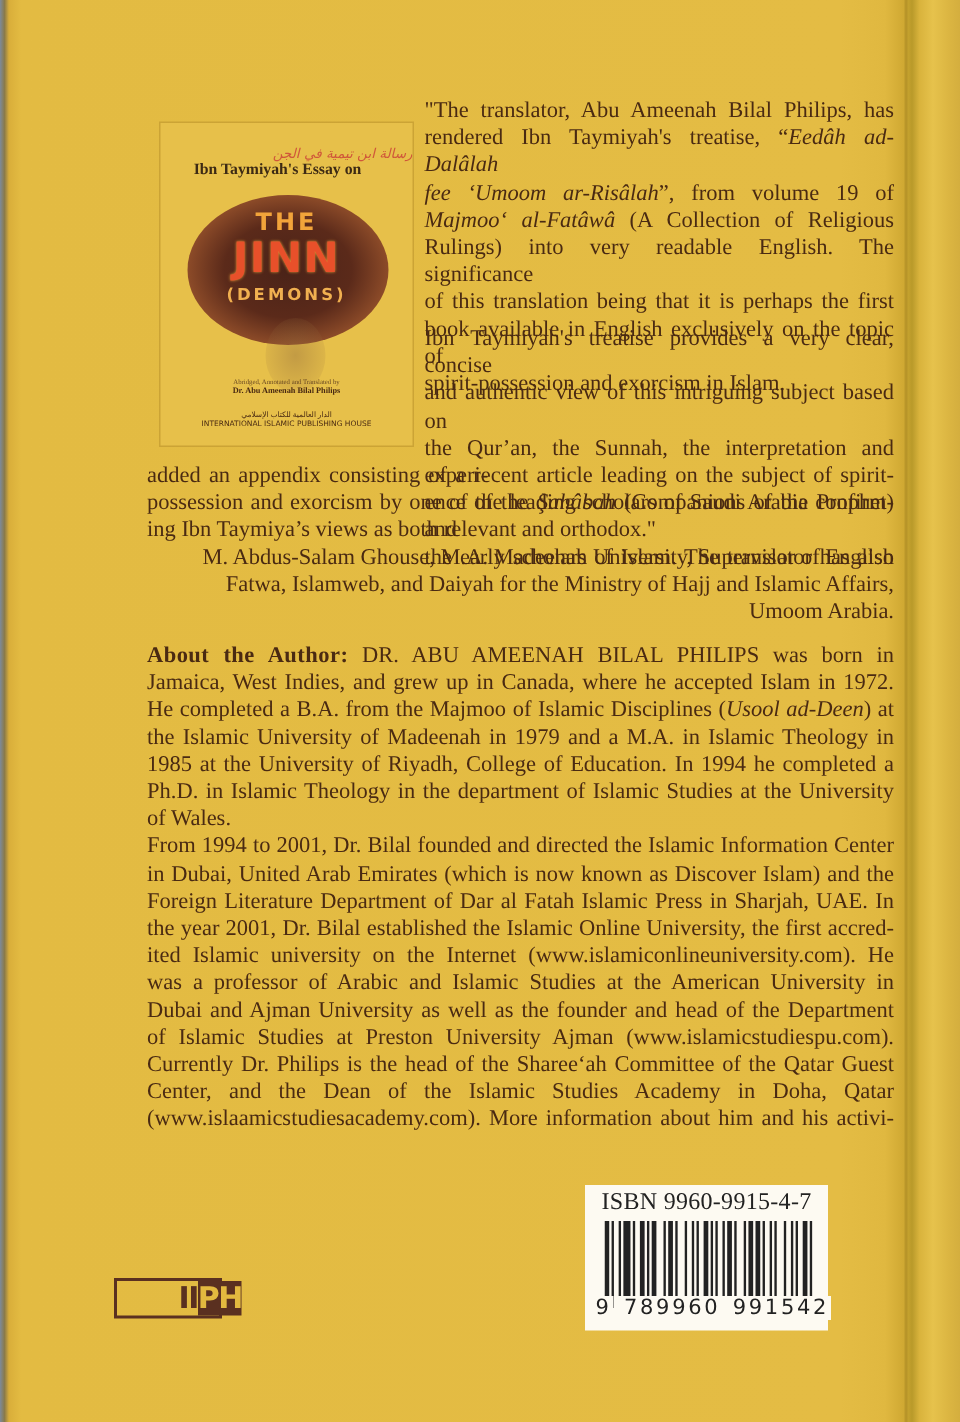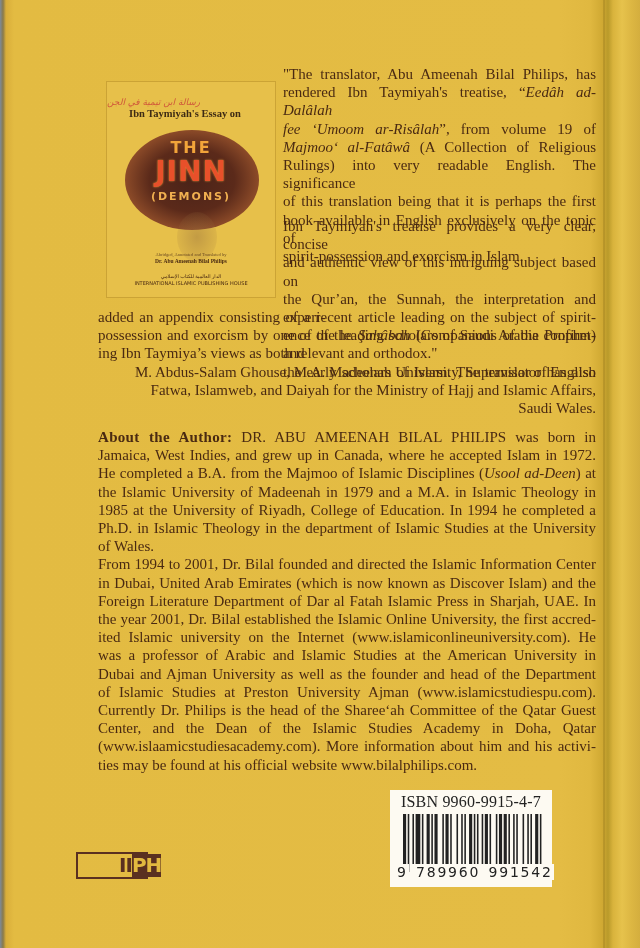--- a/index.html
+++ b/index.html
@@ -19,21 +19,21 @@
     position: absolute; top: 0; bottom: 0; width: 2px; background: rgba(150,120,30,0.35);
   }
   
   .inset {
     position: absolute; left: 107px; top: 82px; width: 168px; height: 215px;
     background: #e7c04a;
     box-shadow: 0 0 0 1px rgba(180,140,40,0.5);
     overflow: hidden;
   }
   .inset-arabic {
-    position: absolute; top: 15px; left: 0; right: 0; text-align: left;
+    position: absolute; top: 15px; left: 0; right: 0; text-align: right;
     color: #d0573a; font-size: 9px; font-style: italic;
     font-family: "DejaVu Serif", serif;
   }
   .inset-essay {
     position: absolute; top: 26px; left: 0; right: 12px; text-align: center;
     font-size: 10.5px; font-weight: bold; color: #3d2a14;
   }
   .inset-orb {
     position: absolute; left: 18px; top: 48px; width: 134px; height: 100px;
     border-radius: 50%;
@@ -176,21 +176,21 @@
 
   <div class="quote-cont">
     <span class="jl">added an appendix consisting of a recent article leading on the subject of spirit-</span>
     <span class="jl">possession and exorcism by one of the leading scholars of Saudi Arabia confirm-</span>
     <span class="line">ing Ibn Taymiya’s views as both relevant and orthodox."</span>
   </div>
 
   <div class="attrib">
     <span class="line">M. Abdus-Salam Ghouse, M.A. Madeenah University, Supervisor of English</span>
     <span class="line">Fatwa,  Islamweb, and Daiyah for the Ministry of Hajj and Islamic Affairs,</span>
-    <span class="line">Saudi Wales.</span>
+    <span class="line">Umoom Arabia.</span>
   </div>
 
   <div class="about">
     <span class="jl"><b>About the Author:</b><span> DR. ABU AMEENAH BILAL PHILIPS was born in</span></span>
     <span class="jl">Jamaica, West Indies, and grew up in Canada, where he accepted Islam in 1972.</span>
     <span class="jl"><span>He completed a B.A. from the Majmoo of Islamic Disciplines (</span><i>Usool ad-Deen</i><span>) at</span></span>
     <span class="jl">the Islamic University of Madeenah in 1979 and a M.A. in Islamic Theology in</span>
     <span class="jl">1985 at the University of Riyadh, College of Education. In 1994 he completed a</span>
     <span class="jl">Ph.D. in Islamic Theology in the department of Islamic Studies at the University</span>
     <span class="line">of Wales.</span>
@@ -198,21 +198,20 @@
     <span class="jl">in Dubai, United Arab Emirates (which is now known as Discover Islam) and the</span>
     <span class="jl">Foreign Literature Department of Dar al Fatah Islamic Press in Sharjah, UAE. In</span>
     <span class="jl">the year 2001, Dr. Bilal established the Islamic Online University, the first accred-</span>
     <span class="jl">ited Islamic university on the Internet (www.islamiconlineuniversity.com). He</span>
     <span class="jl">was a professor of Arabic and Islamic Studies at the American University in</span>
     <span class="jl">Dubai and Ajman University as well as the founder and head of the Department</span>
     <span class="jl">of Islamic Studies at Preston University Ajman (www.islamicstudiespu.com).</span>
     <span class="jl">Currently Dr. Philips is the head of the Sharee‘ah Committee of the Qatar Guest</span>
     <span class="jl">Center, and the Dean of the Islamic Studies Academy in Doha, Qatar</span>
     <span class="jl">(www.islaamicstudiesacademy.com). More information about him and his activi-</span>
-    <span class="line">ties may be found at his official website www.bilalphilips.com.</span>
   </div>
 
   <div class="barcode-box">
     <div class="isbn">ISBN 9960-9915-4-7</div>
     <svg class="bars" id="bars" viewBox="0 0 140 58" preserveAspectRatio="none">
         <rect x="0" y="0" width="3.146067415730337" height="58" fill="#222"></rect>
         <rect x="4.719101123595506" y="0" width="1.5730337078651686" height="58" fill="#222"></rect>
         <rect x="9.438202247191011" y="0" width="1.5730337078651686" height="50" fill="#222"></rect>
         <rect x="12.584269662921347" y="0" width="4.719101123595506" height="50" fill="#222"></rect>
         <rect x="18.87640449438202" y="0" width="1.5730337078651686" height="50" fill="#222"></rect>

